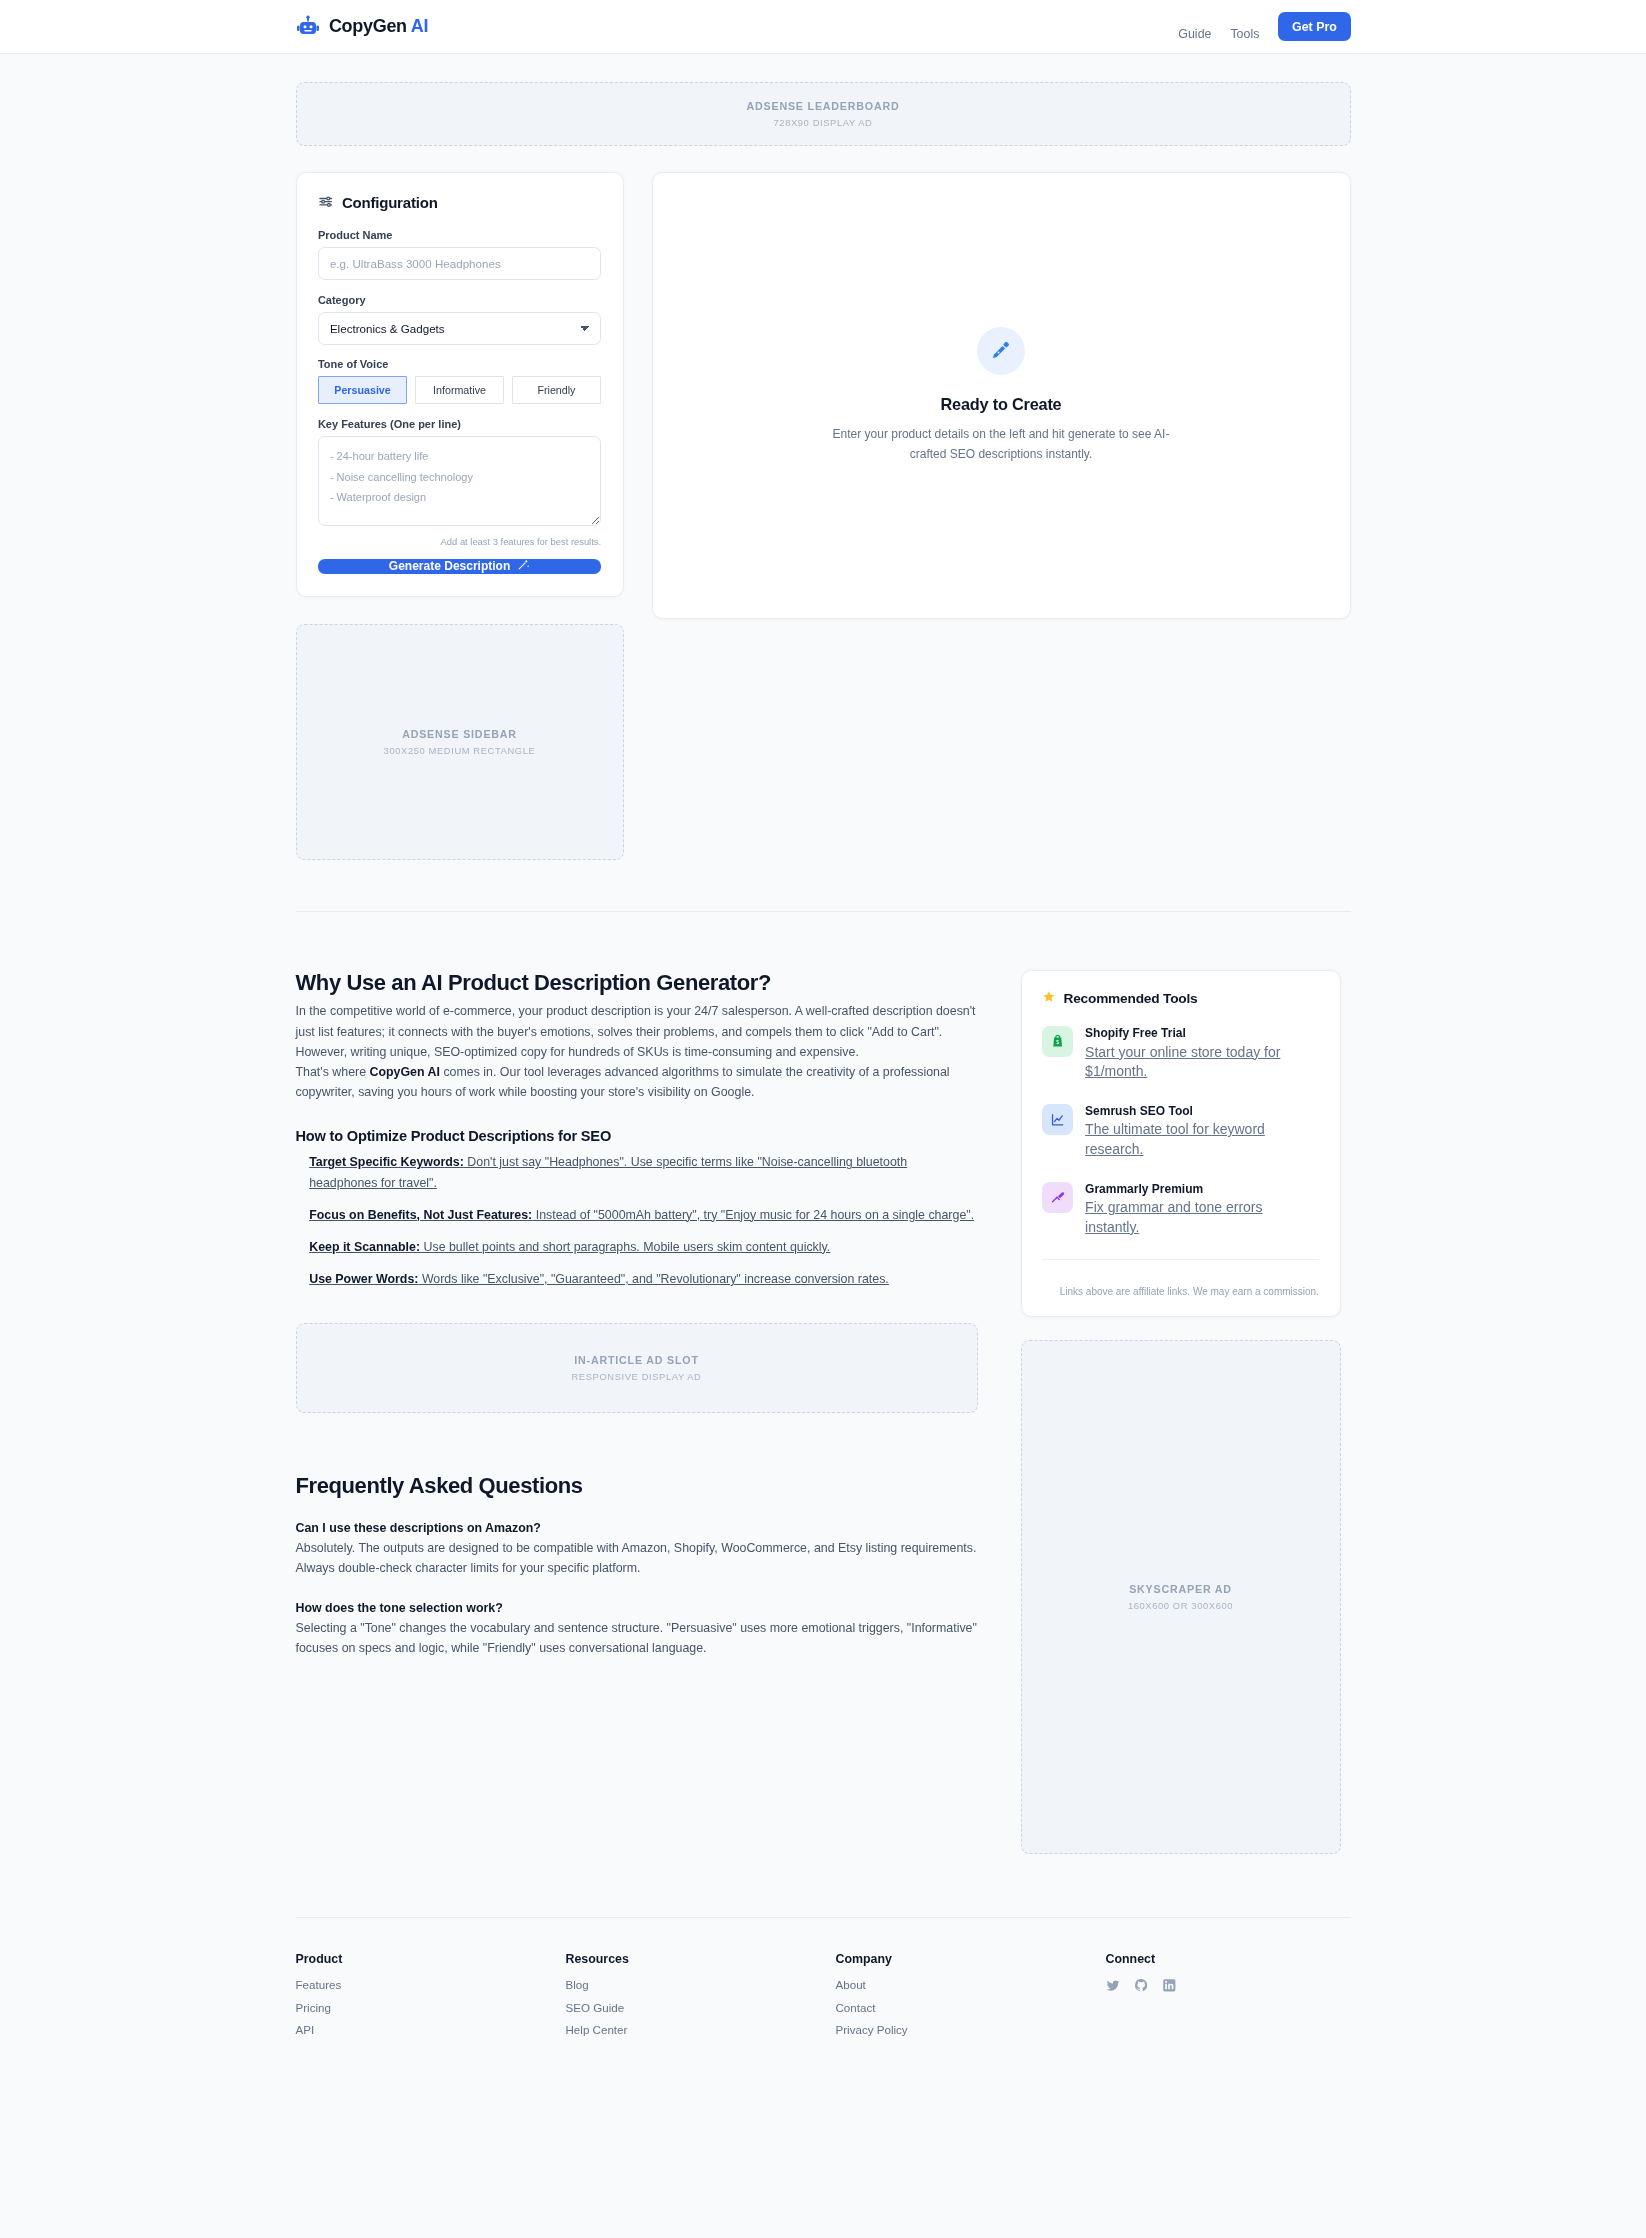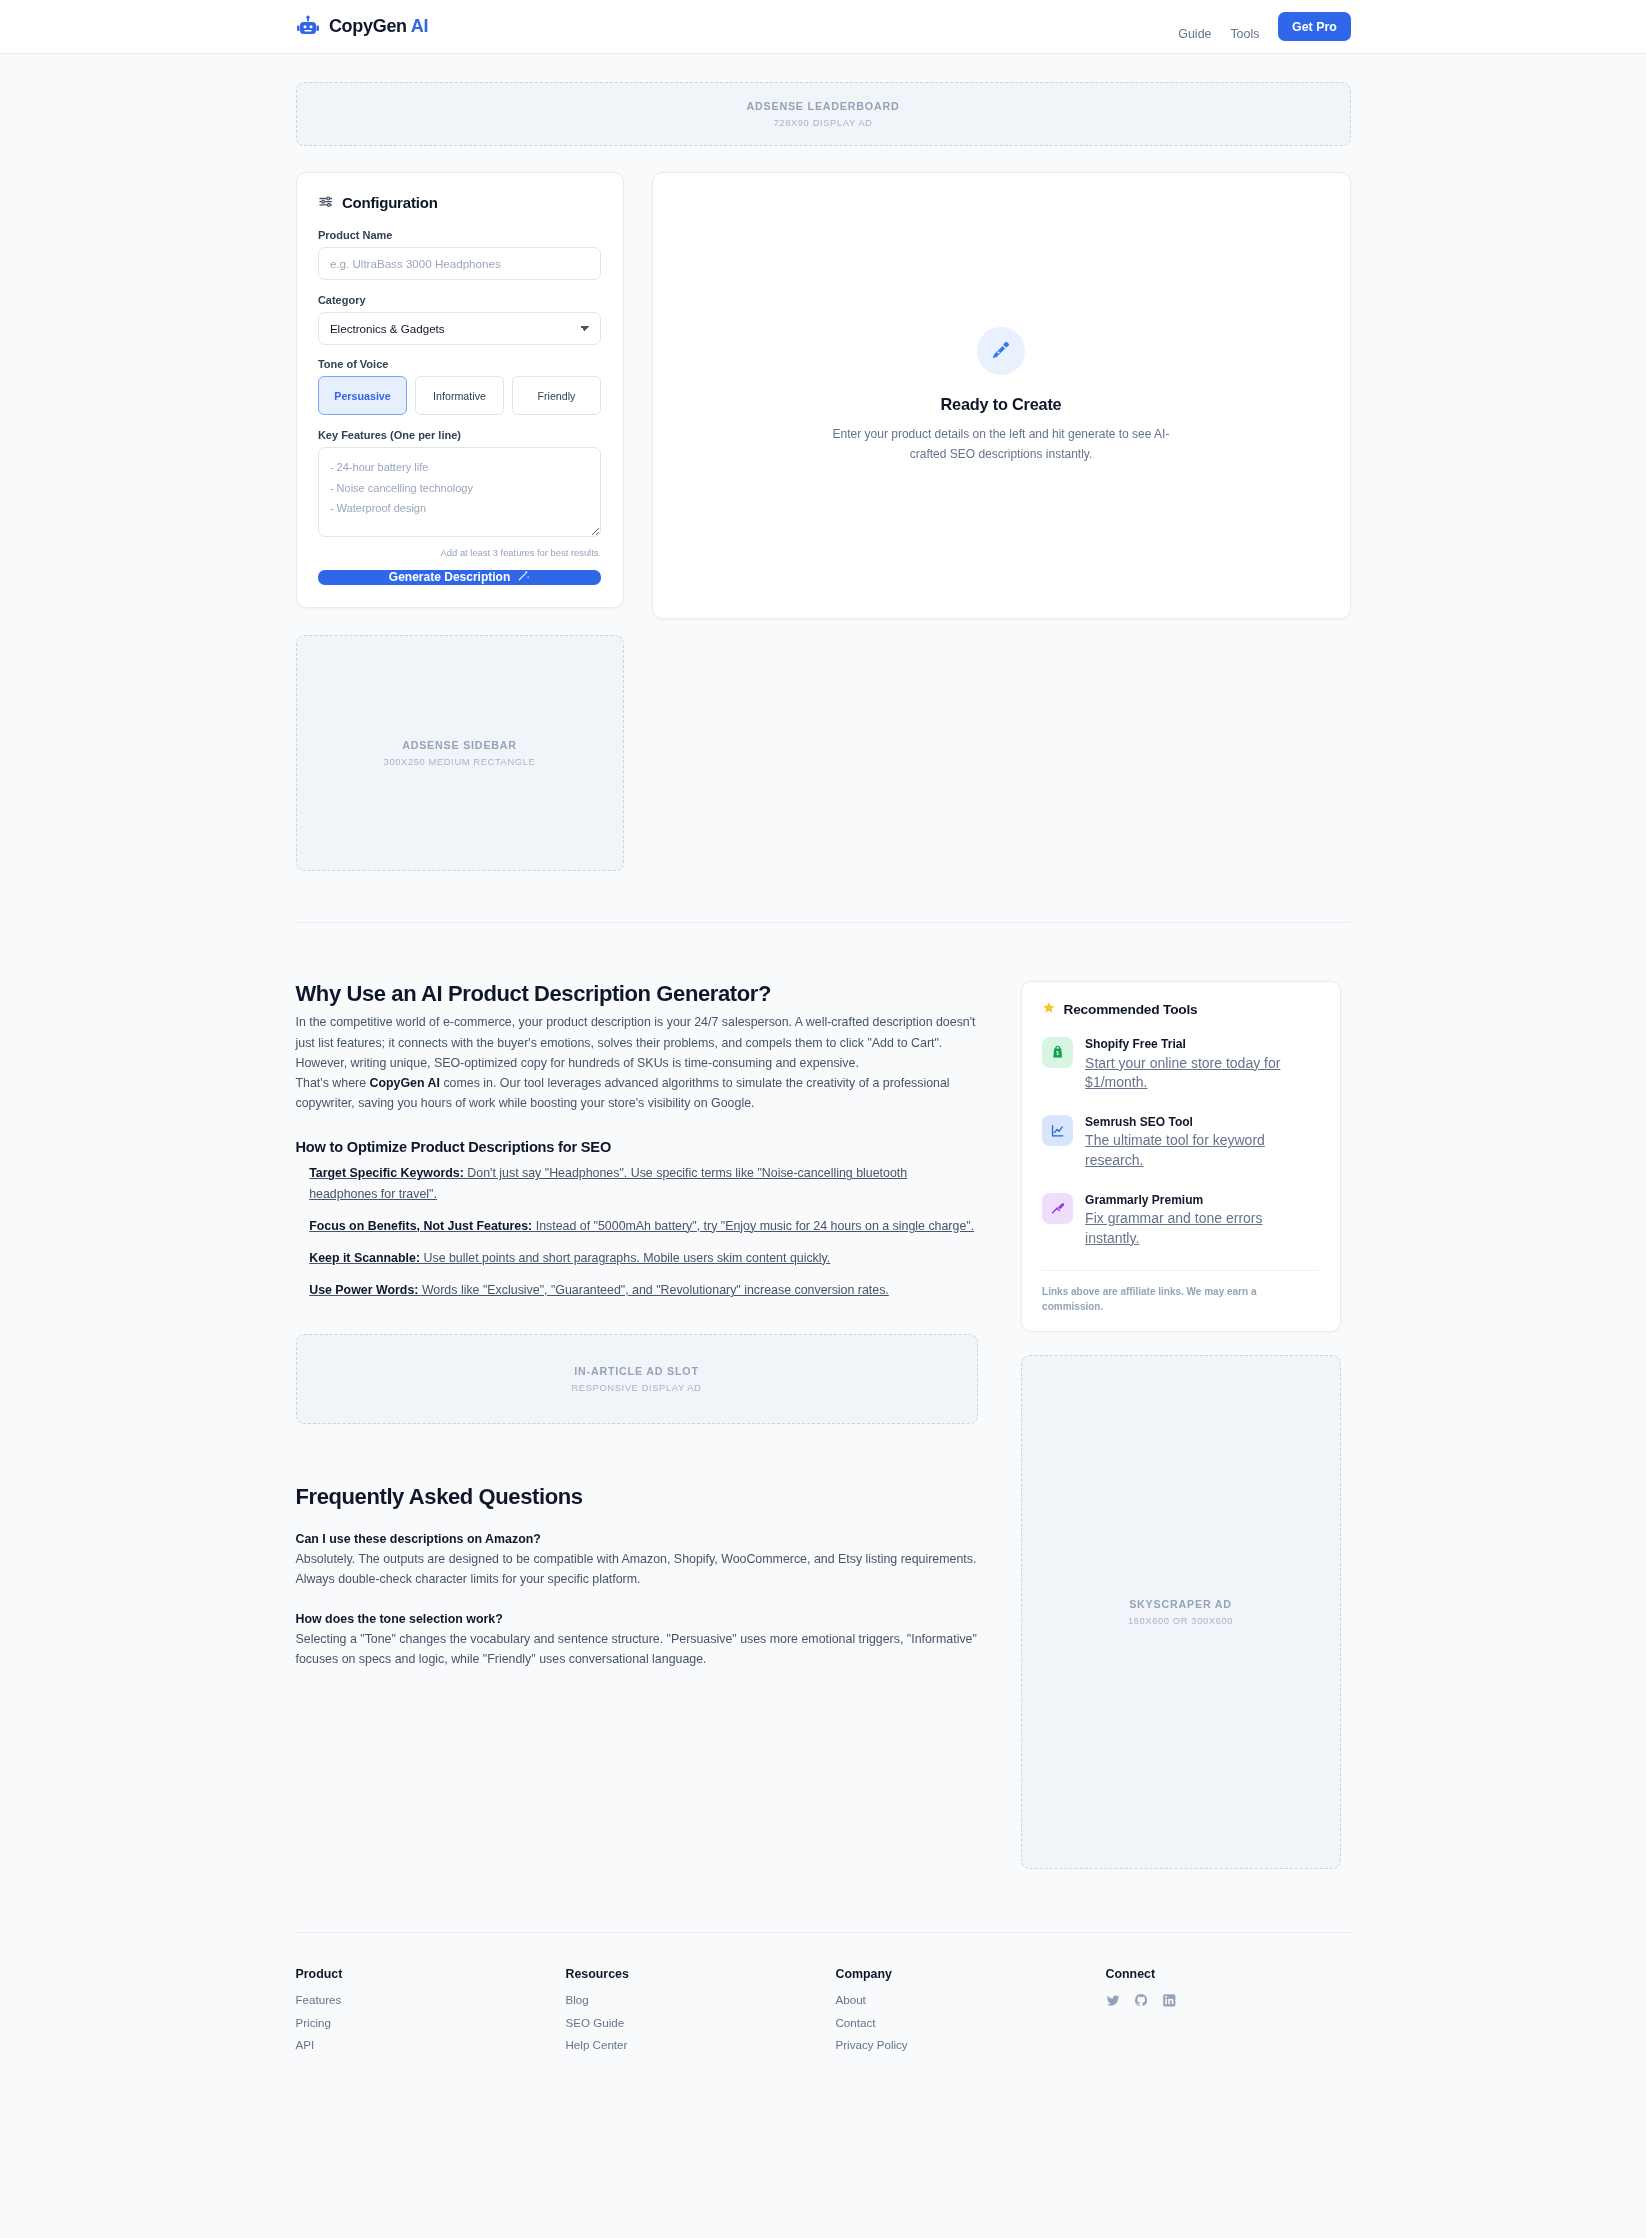--- a/index.html
+++ b/index.html
@@ -151,23 +151,23 @@
     background-position:
       calc(100% - 15.4px) 13.7px,
       calc(100% - 10.7px) 13.7px;
     background-size: 5.1px 5.1px, 5.1px 5.1px;
     background-repeat: no-repeat;
     cursor: pointer;
   }
   .tone-row { display: flex; gap: 7.7px; }
   .tone-btn {
     flex: 1;
-    height: 39px;
+    height: 28px;
     border: 0.9px solid #dfe5ec;
-    border-radius: 6px;
+    border-radius: 1px;
     background: #ffffff;
     font-size: 10.7px;
     color: #334155;
     cursor: pointer;
     font-family: "Liberation Sans", sans-serif;
   }
   .tone-btn.active {
     background: #e7effd;
     border: 1.3px solid #7ea6f2;
     color: #2f67e8;
@@ -321,26 +321,25 @@
   .rec-icon {
     width: 31px; height: 31px;
     border-radius: 7.7px;
     flex: none;
     display: flex; align-items: center; justify-content: center;
   }
   .rec-name { font-size: 12px; font-weight: bold; color: #0f172a; margin-bottom: 2.6px; }
   .rec-desc { font-size: 14px; color: #64748b; line-height: 1.4; text-decoration: underline; }
   .rec-foot {
     border-top: 0.9px solid #eef2f6;
-    padding-top: 13px;
+    padding-top: 24px;
     font-size: 10px;
     color: #94a3b8;
-    text-align: left;
+    text-align: right;
     line-height: 1.5;
-    font-weight: bold;
   }
 
   
   .footer {
     border-top: 0.9px solid #e8ecf1;
     margin-top: 63px;
     padding-top: 34px;
     padding-bottom: 38px;
   }
   .foot-cols { display: flex; }

